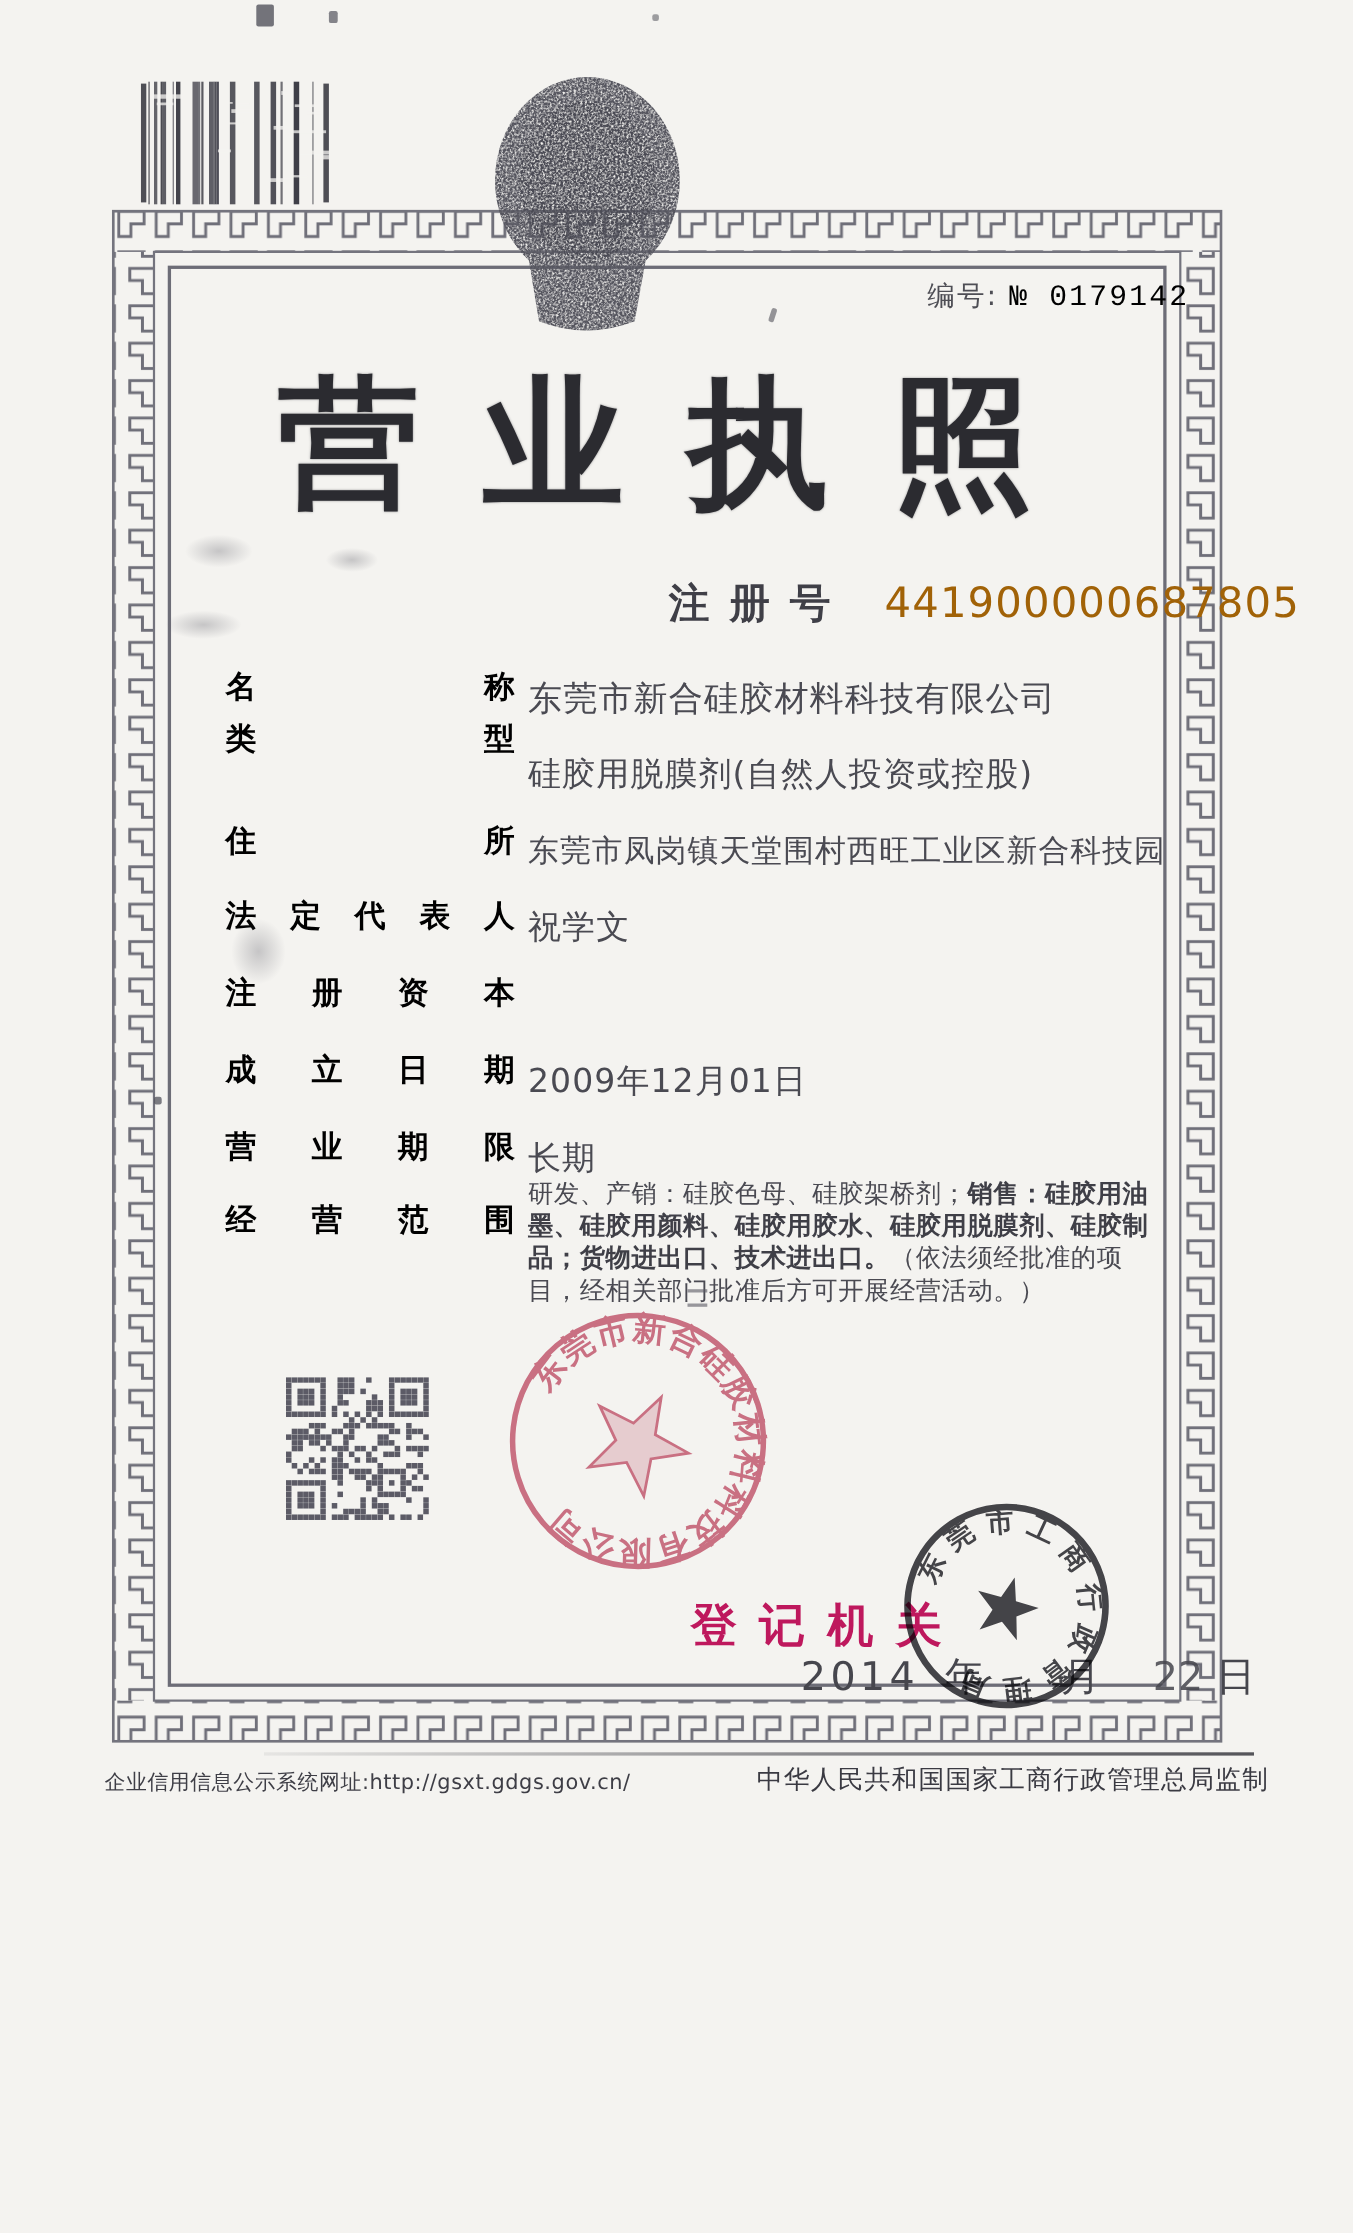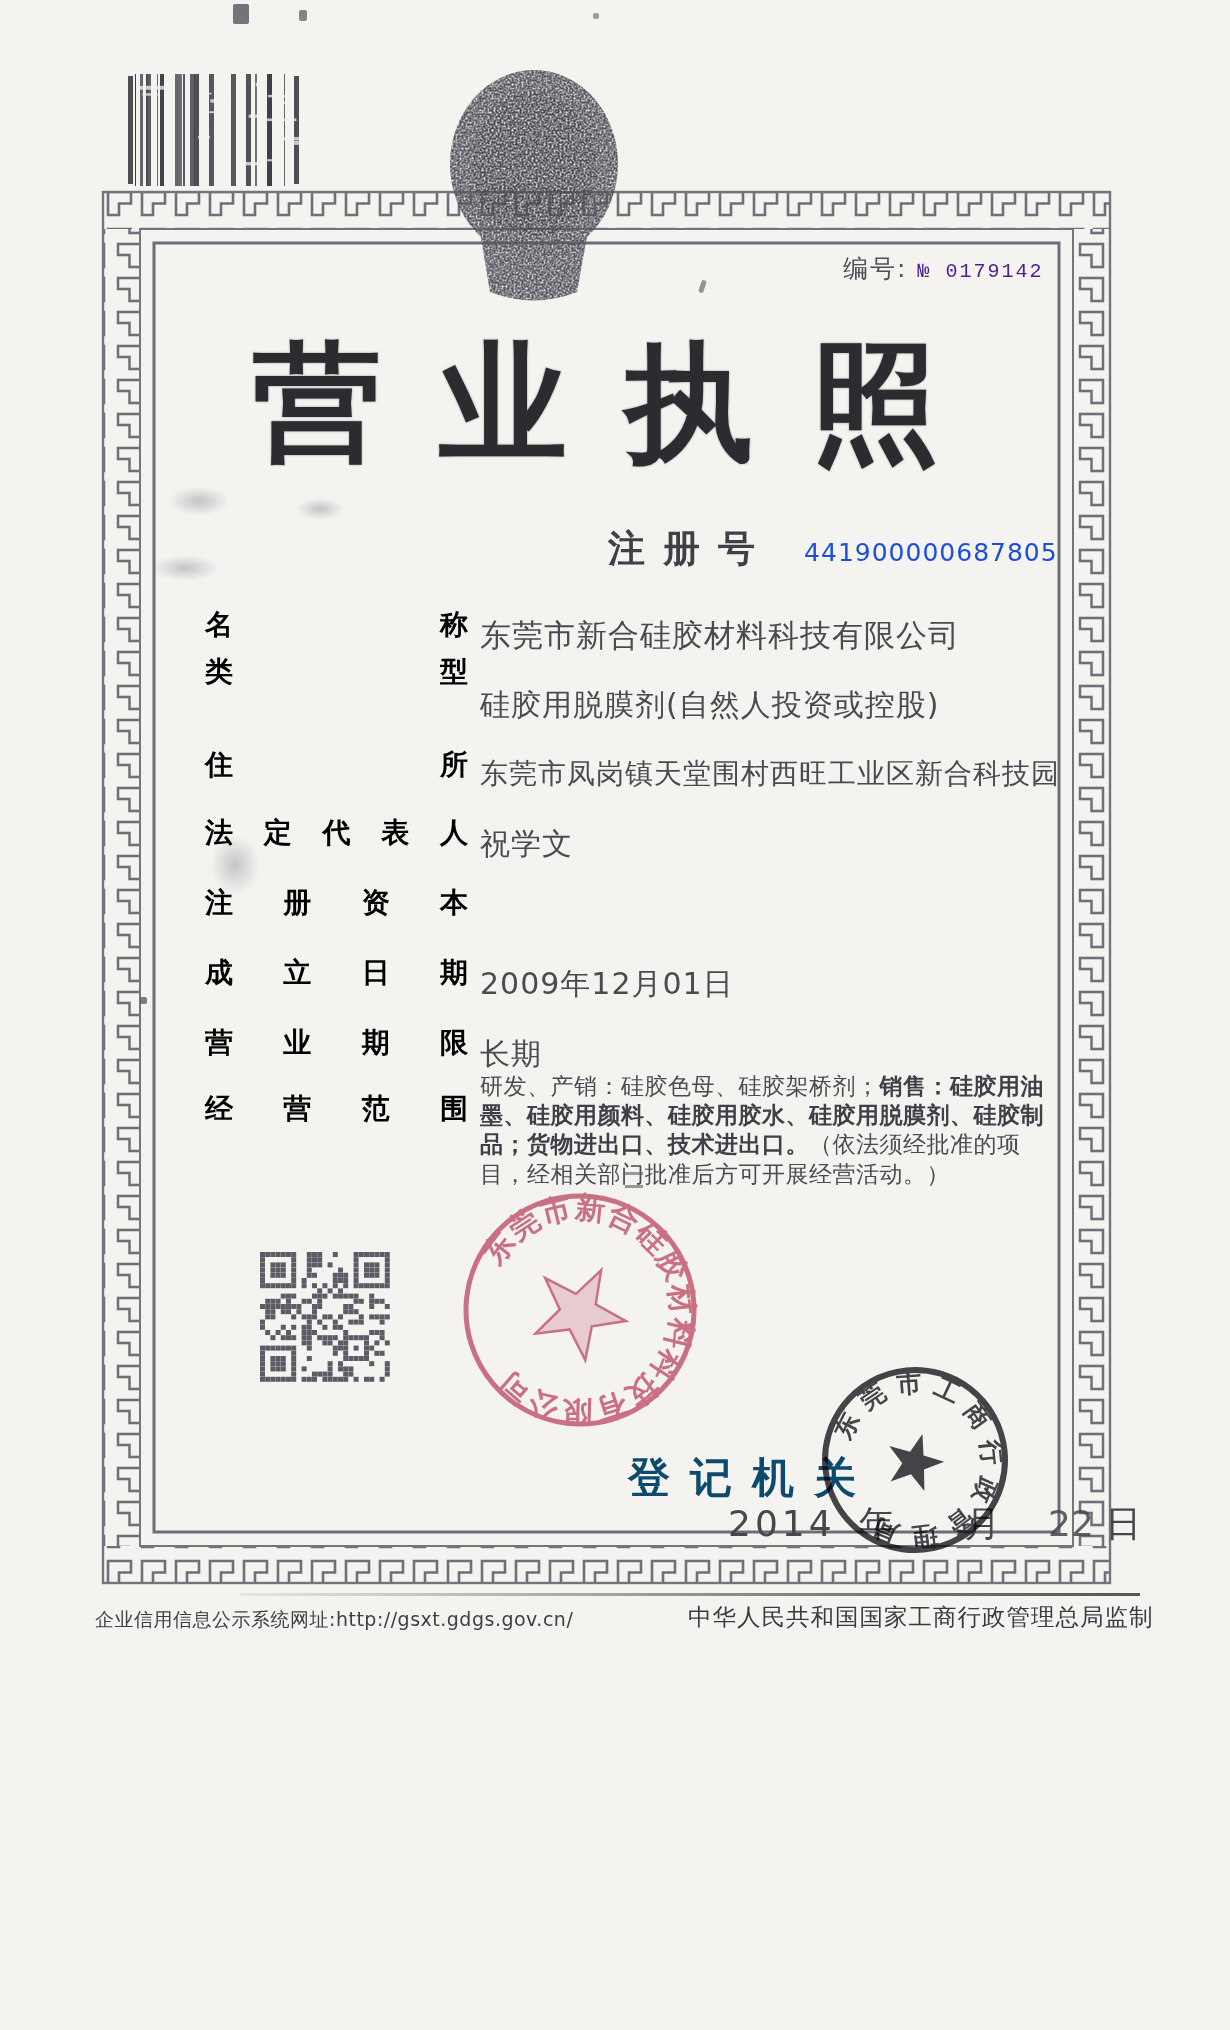--- a/index.html
+++ b/index.html
@@ -5,50 +5,50 @@
   html,body{margin:0;padding:0;background:#e8e7e4;}
   .page{
     position:relative; width:1230px; height:2030px;
     background:#f4f3f0; overflow:hidden;
     font-family:"DejaVu Sans", sans-serif; color:#45454d;
   }
   .abs{position:absolute;}
 
   
   .serial{left:843px; top:252px; font-size:25px; color:#4e4e55; letter-spacing:2px; white-space:nowrap;}
-  .serial .num{font-family:"Liberation Mono", monospace; font-size:20px; margin-left:10px; color:#4c1d95;}
+  .serial .num{font-family:"Liberation Mono", monospace; font-size:27px; margin-left:10px; color:#000000;}
 
   
   .doc-title{
     left:253px; top:318px; width:740px;
     font-size:128px; font-weight:900; letter-spacing:58px; white-space:nowrap;
     color:#2b2b30; text-shadow:0 0 2px rgba(40,40,46,.55);
   }
 
   
   .regno{left:608px; top:524px; white-space:nowrap;}
   .regno .lbl{font-size:37px; font-weight:600; letter-spacing:18px; color:#3f3f47;text-align:center;}
-  .regno .num{font-size:25px; margin-left:26px; color:#1d4ed8; letter-spacing:1px;}
+  .regno .num{font-size:38px; margin-left:26px; color:#a16207; letter-spacing:1px;}
 
   
   .field-label{
     position:absolute; left:205px; width:263px;
     font-size:28px; font-weight:700; color:#000000;
     text-align:justify; text-align-last:justify; text-justify:inter-character;
     white-space:normal; line-height:1.05;
   }
   .field-value{
     position:absolute; left:480px; width:585px;
     font-size:30px; color:#4a4a52; letter-spacing:1px; line-height:1.2;
   }
   .scope{font-size:23px; line-height:1.27; letter-spacing:0.5px; width:578px;}
   .scope .semibold{font-weight:600; color:#3f3f47;}
 
   
-  .authority{left:628px; top:1450px; font-size:42px; font-weight:600; letter-spacing:20px; color:#0c4a6e; white-space:nowrap;}
+  .authority{left:628px; top:1450px; font-size:42px; font-weight:600; letter-spacing:20px; color:#be185d; white-space:nowrap;}
   .datetext{left:728px; top:1500px; font-size:36px; color:#46464d; white-space:nowrap;}
   .datetext span{display:inline-block;}
   .datetext .gap-m{margin-left:58px;}
   .datetext .gap-d{margin-left:36px;}
   .datetext .yr{letter-spacing:4px;}
   .datetext .unit{margin-left:12px;}
 
   
   .footer-left{left:95px; top:1607px; font-size:19px; color:#3e3e46; letter-spacing:0.5px;}
   .footer-right{left:688px; top:1601px; font-size:23.5px; color:#3a3a42; font-weight:500; letter-spacing:1px;}

